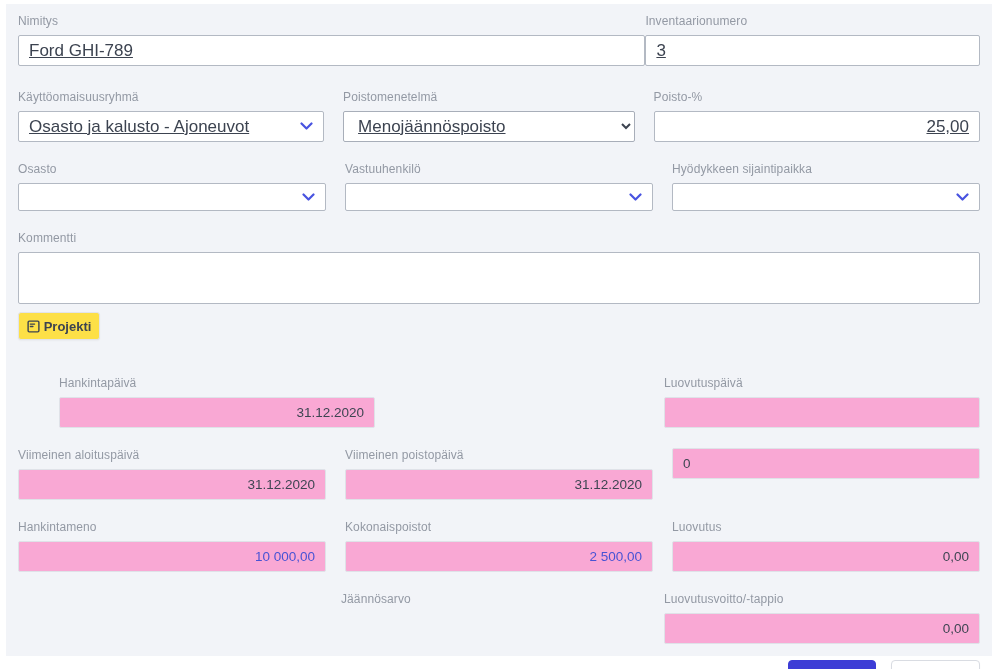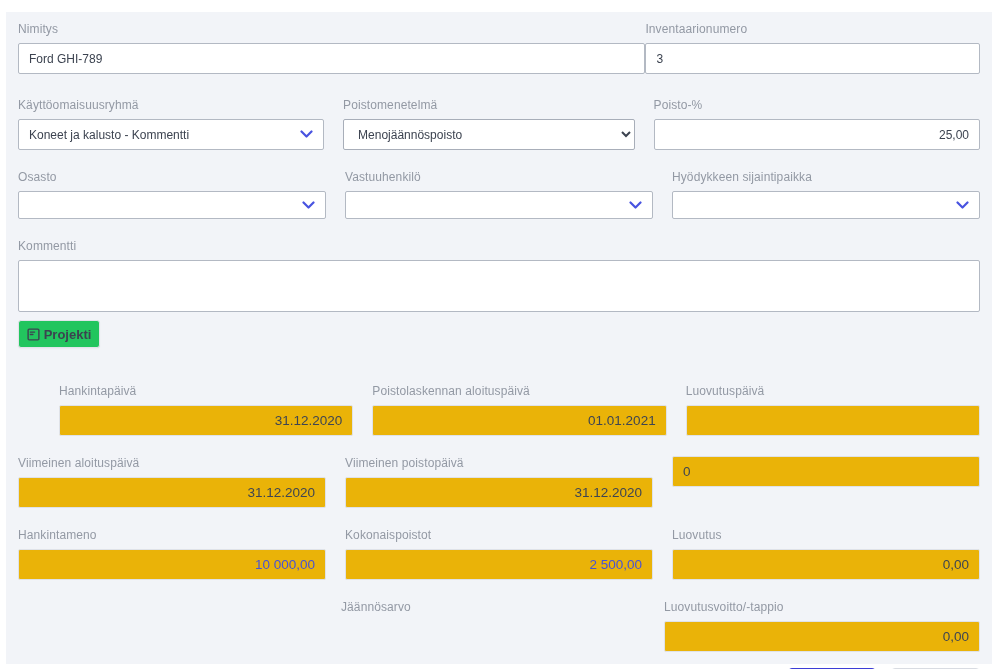--- a/index.html
+++ b/index.html
@@ -1,47 +1,47 @@
 <!DOCTYPE html>
 <html><head>
 <meta charset="utf-8">
 <style>
   * { margin:0; padding:0; box-sizing:border-box; }
   html,body { width:998px; height:669px; background:#ffffff; font-family:"Liberation Sans", sans-serif; }
   .panel {
-    position:absolute; left:6px; top:12px; width:986px; height:652px;
+    position:absolute; left:6px; top:4px; width:986px; height:652px;
     background:#f2f4f8; padding:10px 12px 0 12px;
   }
   .row { display:flex; justify-content:space-between; }
   .fb { display:flex; flex-direction:column; }
   .f-label { font-size:12px; color:#9399a4; margin-bottom:7px; line-height:14px; letter-spacing:.1px; }
   .ctrl {
     height:31px; background:#ffffff; border:1px solid #b3b9c3; border-radius:2px;
-    font-size:12px; color:#3c4350; padding:0 10px; display:flex; align-items:center;
-    font-family:"Liberation Sans", sans-serif; width:100%;
+    font-size:17px; color:#3c4350; padding:0 10px; display:flex; align-items:center;
+    font-family:"Liberation Sans", sans-serif; width:100%;text-decoration:underline;
   }
   input.ctrl { outline:none; }
   input.right { text-align:right; }
   .combo { position:relative; justify-content:space-between; cursor:pointer; }
   .combo .chev { display:flex; align-items:center; margin-left:auto; }
   select.ctrl {
     appearance:auto; -webkit-appearance:menulist; padding:0 6px 0 10px;
     border:1px solid #a8aeb9; background:#ffffff;
   }
   textarea.ctrl { height:52px; resize:none; padding:6px 10px; outline:none; }
   .ro {
-    background:#eab308; border:1px solid #dfe2e8; border-radius:2px; height:31px;
+    background:#f9a8d4; border:1px solid #dfe2e8; border-radius:2px; height:31px;
     font-size:13.5px; color:#3e4552; padding:0 10px; display:flex; align-items:center;
     justify-content:flex-end;
     text-align:right;
   }
   .ro.left { justify-content:flex-start; }
   .ro .blue { color:#4853d4; }
   .btn-projekti {
-    margin-top:8px; width:82px; height:28px; background:#22c55e; border:1px solid #e2e4ea;
+    margin-top:8px; width:82px; height:28px; background:#fde047; border:1px solid #e2e4ea;
     border-radius:3px; box-shadow:0 1px 2px rgba(0,0,0,0.04);
     display:flex; align-items:center; justify-content:center; gap:4px;
     font-size:13px; font-weight:600; color:#3c4350; cursor:pointer;
     font-family:"Liberation Sans", sans-serif;
   }
   .actions { display:flex; justify-content:flex-end; gap:15px; margin-top:16px; }
   .btn-save {
     min-width:79px; height:30px; background:#3d3dd6; border:1px solid #3d3dd6; border-radius:4px;
     color:#ffffff; font-size:13.5px; font-weight:700; cursor:pointer; padding:0 16px;
     font-family:"Liberation Sans", sans-serif;
@@ -72,21 +72,21 @@
     <div class="fb w-a2">
       <span class="f-label">Inventaarionumero</span>
       <input class="ctrl" type="text" value="3" style="">
     </div>
   </div>
 
   <div class="row mb20">
     <div class="fb w-b1">
       <span class="f-label">Käyttöomaisuusryhmä</span>
       <div class="ctrl combo">
-        <span>Koneet ja kalusto - Kommentti</span>
+        <span>Osasto ja kalusto - Ajoneuvot</span>
         <span class="chev">
           <svg width="13" height="9" viewBox="0 0 13 9">
               <path d="M1.5 1.5 L6.5 6.5 L11.5 1.5" fill="none" stroke="#4853e0" stroke-width="2.2" stroke-linecap="round" stroke-linejoin="round"></path>
             </svg>
         </span>
       </div>
     </div>
     <div class="fb w-b2">
       <span class="f-label">Poistomenetelmä</span>
       <select class="ctrl">
@@ -151,26 +151,20 @@
   </button>
 
   <div class="row mb20 mb-dates">
     <div class="fb w-t">
       <span class="f-label">Hankintapäivä</span>
       <div class="ro">
         <span>31.12.2020</span>
       </div>
     </div>
     <div class="fb w-t">
-      <span class="f-label">Poistolaskennan aloituspäivä</span>
-      <div class="ro">
-        <span>01.01.2021</span>
-      </div>
-    </div>
-    <div class="fb w-t">
       <span class="f-label">Luovutuspäivä</span>
       <div class="ro">
         <span></span>
       </div>
     </div>
   </div>
 
   <div class="row mb20">
     <div class="fb w-t">
       <span class="f-label">Viimeinen aloituspäivä</span>

